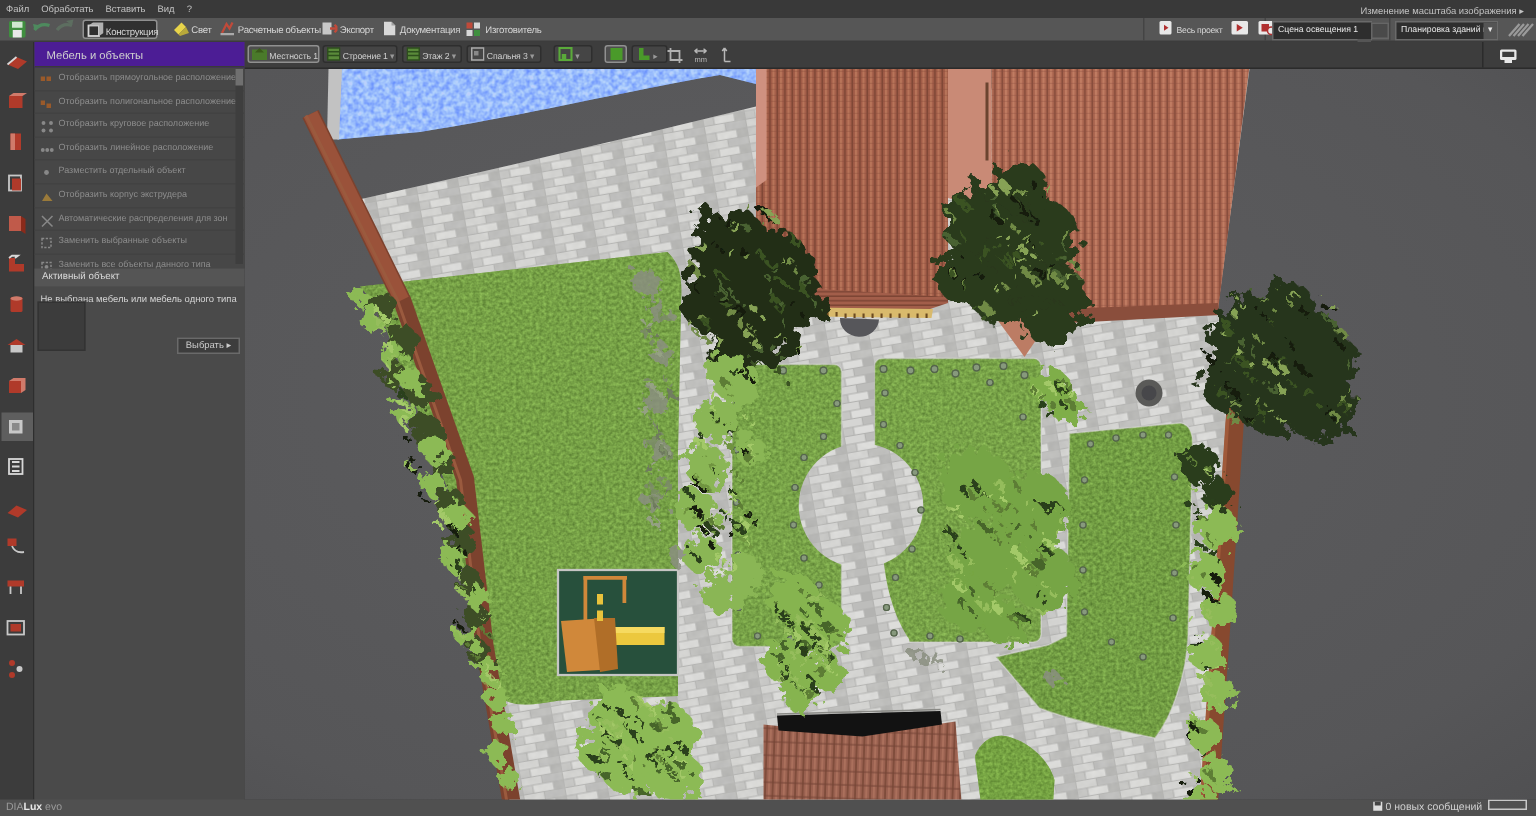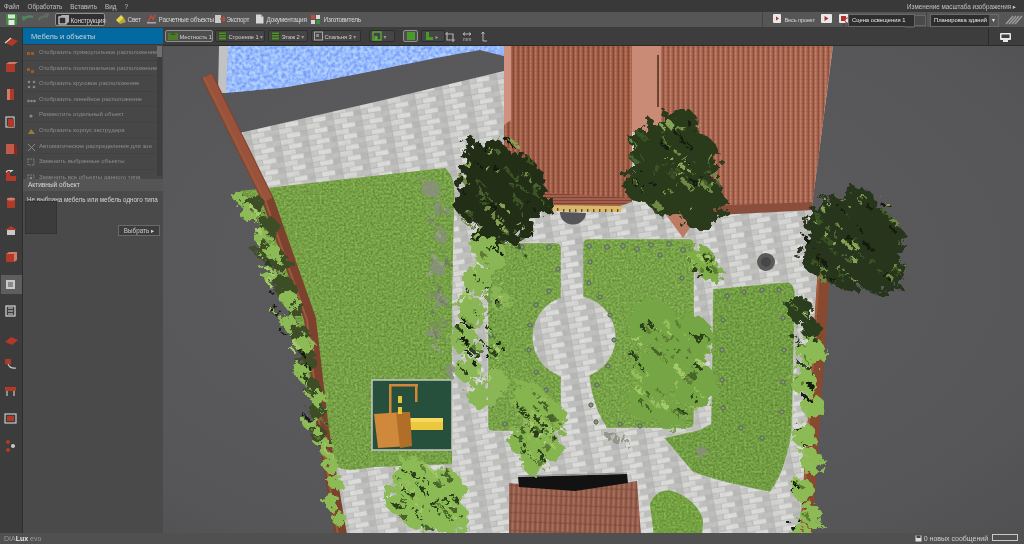--- a/index.html
+++ b/index.html
@@ -8,21 +8,21 @@
   #menubar{left:0;top:0;width:1024px;height:12px;background:#393939;color:#c2c2c2;font-size:6.3px;}
   #menubar span{display:inline-block;padding:2.5px 4px 0 4px;}
   #toolbar1{left:0;top:12px;width:1024px;height:16px;background:#565656;border-bottom:1px solid #3c3c3c;box-sizing:border-box;}
   .tab{position:absolute;top:1px;height:13px;color:#d6d6d6;font-size:6.4px;letter-spacing:-0.2px;line-height:13px;padding:0 3px 0 2px;white-space:nowrap;box-sizing:border-box;}
   .tab.active{background:#303030;border:1px solid #909090;border-radius:2px;}
   #toolbar2{left:163px;top:28px;width:861px;height:18px;background:#3d3d3d;border-bottom:1px solid #2b2b2b;box-sizing:border-box;}
   .t2btn{position:absolute;top:2px;height:12px;color:#cfcfcf;font-size:5.8px;letter-spacing:-0.1px;line-height:12px;background:#454545;border:1px solid #2e2e2e;border-radius:2px;padding:0 2px 0 2px;white-space:nowrap;overflow:hidden;box-sizing:border-box;}
   .t2btn.act{background:#4e4e4e;border:1px solid #909090;}
   #iconstrip{left:0;top:28px;width:23px;height:505px;background:#3c3c3c;border-right:1px solid #2e2e2e;box-sizing:border-box;}
   #leftpanel{left:23px;top:28px;width:140px;height:505px;background:#474747;}
-  #lp-head{left:23px;top:28px;width:140px;height:17px;background:#0369a1;color:#cfcfcf;font-size:7.5px;line-height:17px;padding-left:8px;box-sizing:border-box;border-bottom:1px solid #3a3a3a;}
+  #lp-head{left:23px;top:28px;width:140px;height:17px;background:#4c1d95;color:#cfcfcf;font-size:7.5px;line-height:17px;padding-left:8px;box-sizing:border-box;border-bottom:1px solid #3a3a3a;}
   .lpitem{position:relative;height:14.6px;color:#8d8d8d;font-size:6px;line-height:14.6px;padding-left:16px;border-bottom:1px solid #424242;white-space:nowrap;overflow:hidden;}
   .lpitem .ic{position:absolute;left:4px;top:4px;width:7px;height:7px;}
   #ao-head{left:23px;top:179px;width:140px;height:12px;background:#555555;color:#d8d8d8;font-size:6.5px;line-height:12px;padding-left:5px;box-sizing:border-box;}
   #statusbar{left:0;top:533px;width:1024px;height:11px;background:#505050;color:#b8b8b8;font-size:7px;line-height:11px;}
   #scene{left:163px;top:46px;width:861px;height:487px;}
 </style>
 </head>
 <body>
 <div class="abs" id="menubar">
   <span>Файл</span><span>Обработать</span><span>Вставить</span><span>Вид</span><span>?</span>

